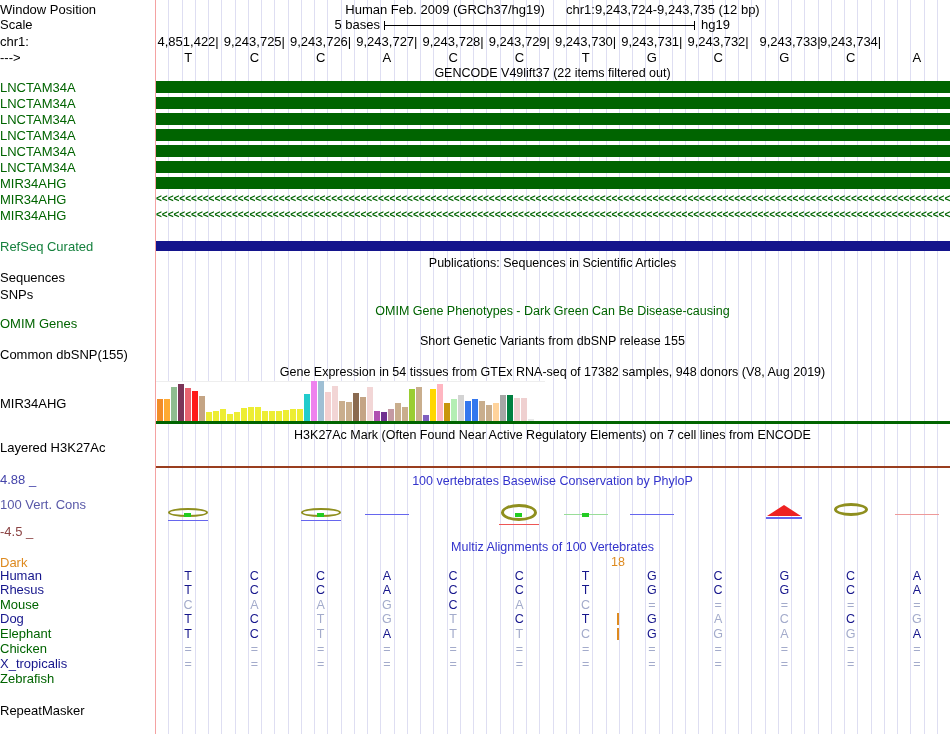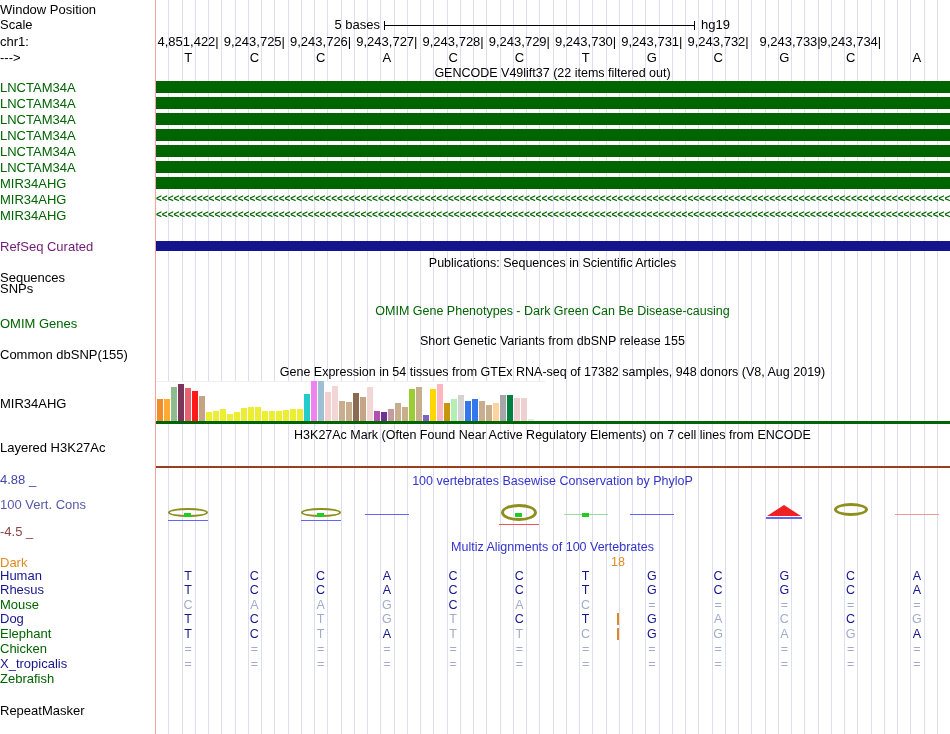--- a/index.html
+++ b/index.html
@@ -8,21 +8,21 @@
   font-family:"Liberation Sans","DejaVu Sans",sans-serif;color:#000;overflow:hidden}
 .llabel{position:absolute;left:0;width:151px;font-size:13px;height:13px;line-height:13px;white-space:nowrap}
 .ctitle{position:absolute;left:155px;width:795px;text-align:center;font-size:12.5px;height:14px;line-height:14px;white-space:nowrap}
 .cell{position:absolute;text-align:center;font-size:13px;height:14px;line-height:14px;white-space:nowrap}
 .mz{font-size:12.5px}
 .mz-d{color:#16168C}
 .mz-l{color:#A3ABCB}
 .c-green{color:#006400}
 .c-navy{color:#16168C}
 .c-blue{color:#3333CC}
-.c-rblue{color:#701a75}
+.c-rblue{color:#15803d}
 .c-slate{color:#5858A8}
 .c-maroon{color:#8B4444}
 .c-orange{color:#DE8A1F}
 .gridlines{position:absolute;left:155px;top:0;width:795px;height:734px;
   background:repeating-linear-gradient(to right,#DEDEF2 0,#DEDEF2 1px,transparent 1px,transparent 13.25px)}
 .pinkline{position:absolute;left:155px;top:0;width:1px;height:734px;background:#F4A2A2}
 .arrows{position:absolute;left:156px;width:794px;height:10px;overflow:hidden;color:#006400;
   font-size:10px;line-height:10px;font-weight:bold;white-space:nowrap}
 .scale-line{position:absolute;left:384px;top:25px;width:311px;height:1px;background:#000}
 .scale-line::before,.scale-line::after{content:"";position:absolute;top:-4px;width:1px;height:9px;background:#000}
@@ -33,20 +33,25 @@
 .hline{position:absolute}
 </style>
 </head>
 <body>
 
 <div id="root">
   <div class="gridlines"></div>
   <div class="pinkline"></div>
 
   <div class="llabel" style="top:3px">Window Position</div>
+  <div class="ctitle" style="top:3px;font-size:13px">
+    <span>Human Feb. 2009 (GRCh37/hg19)</span>
+    <span style="display:inline-block;width:14px"></span>
+    <span>chr1:9,243,724-9,243,735 (12 bp)</span>
+  </div>
 
   <div class="llabel" style="top:18px">Scale</div>
   <div class="cell" style="left:252px;top:18px;width:128px;text-align:right">5 bases</div>
   <div class="scale-line"></div>
   <div class="cell" style="left:701px;top:18px;width:50px;text-align:left">hg19</div>
 
   <div class="llabel" style="top:35px">chr1:</div>
   <div>
       <div class="cell" style="left: 155px; top: 35px; width: 66.25px;">4,851,422|</div>
       <div class="cell" style="left: 221.25px; top: 35px; width: 66.25px;">9,243,725|</div>
@@ -97,21 +102,21 @@
       <div class="arrows" style="top: 194px;">&lt;&lt;&lt;&lt;&lt;&lt;&lt;&lt;&lt;&lt;&lt;&lt;&lt;&lt;&lt;&lt;&lt;&lt;&lt;&lt;&lt;&lt;&lt;&lt;&lt;&lt;&lt;&lt;&lt;&lt;&lt;&lt;&lt;&lt;&lt;&lt;&lt;&lt;&lt;&lt;&lt;&lt;&lt;&lt;&lt;&lt;&lt;&lt;&lt;&lt;&lt;&lt;&lt;&lt;&lt;&lt;&lt;&lt;&lt;&lt;&lt;&lt;&lt;&lt;&lt;&lt;&lt;&lt;&lt;&lt;&lt;&lt;&lt;&lt;&lt;&lt;&lt;&lt;&lt;&lt;&lt;&lt;&lt;&lt;&lt;&lt;&lt;&lt;&lt;&lt;&lt;&lt;&lt;&lt;&lt;&lt;&lt;&lt;&lt;&lt;&lt;&lt;&lt;&lt;&lt;&lt;&lt;&lt;&lt;&lt;&lt;&lt;&lt;&lt;&lt;&lt;&lt;&lt;&lt;&lt;&lt;&lt;&lt;&lt;&lt;&lt;&lt;&lt;&lt;&lt;&lt;&lt;&lt;&lt;&lt;&lt;&lt;&lt;&lt;&lt;&lt;&lt;&lt;&lt;&lt;&lt;&lt;&lt;&lt;&lt;&lt;&lt;&lt;&lt;&lt;&lt;&lt;&lt;&lt;&lt;&lt;&lt;&lt;&lt;&lt;&lt;&lt;&lt;&lt;&lt;</div>
       <div class="llabel c-green" style="top: 209px;">MIR34AHG</div>
       <div class="arrows" style="top: 210px;">&lt;&lt;&lt;&lt;&lt;&lt;&lt;&lt;&lt;&lt;&lt;&lt;&lt;&lt;&lt;&lt;&lt;&lt;&lt;&lt;&lt;&lt;&lt;&lt;&lt;&lt;&lt;&lt;&lt;&lt;&lt;&lt;&lt;&lt;&lt;&lt;&lt;&lt;&lt;&lt;&lt;&lt;&lt;&lt;&lt;&lt;&lt;&lt;&lt;&lt;&lt;&lt;&lt;&lt;&lt;&lt;&lt;&lt;&lt;&lt;&lt;&lt;&lt;&lt;&lt;&lt;&lt;&lt;&lt;&lt;&lt;&lt;&lt;&lt;&lt;&lt;&lt;&lt;&lt;&lt;&lt;&lt;&lt;&lt;&lt;&lt;&lt;&lt;&lt;&lt;&lt;&lt;&lt;&lt;&lt;&lt;&lt;&lt;&lt;&lt;&lt;&lt;&lt;&lt;&lt;&lt;&lt;&lt;&lt;&lt;&lt;&lt;&lt;&lt;&lt;&lt;&lt;&lt;&lt;&lt;&lt;&lt;&lt;&lt;&lt;&lt;&lt;&lt;&lt;&lt;&lt;&lt;&lt;&lt;&lt;&lt;&lt;&lt;&lt;&lt;&lt;&lt;&lt;&lt;&lt;&lt;&lt;&lt;&lt;&lt;&lt;&lt;&lt;&lt;&lt;&lt;&lt;&lt;&lt;&lt;&lt;&lt;&lt;&lt;&lt;&lt;&lt;&lt;&lt;&lt;</div>
     </div>
 
   <div class="llabel c-rblue" style="top:240px">RefSeq Curated</div>
   <div class="hline" style="left:156px;top:241px;width:794px;height:10px;background:#14148C"></div>
 
   <div class="ctitle" style="top:256px">Publications: Sequences in Scientific Articles</div>
   <div class="llabel" style="top:271px">Sequences</div>
-  <div class="llabel" style="top:282px">SNPs</div>
+  <div class="llabel" style="top:288px">SNPs</div>
 
   <div class="ctitle c-green" style="top:304px">OMIM Gene Phenotypes - Dark Green Can Be Disease-causing</div>
   <div class="llabel c-green" style="top:317px">OMIM Genes</div>
 
   <div class="ctitle" style="top:334px">Short Genetic Variants from dbSNP release 155</div>
   <div class="llabel" style="top:348px">Common dbSNP(155)</div>
 
   <div class="ctitle" style="top:365px">Gene Expression in 54 tissues from GTEx RNA-seq of 17382 samples, 948 donors (V8, Aug 2019)</div>
   <div class="llabel" style="top:397px">MIR34AHG</div>
   <div class="gtex-panel">

